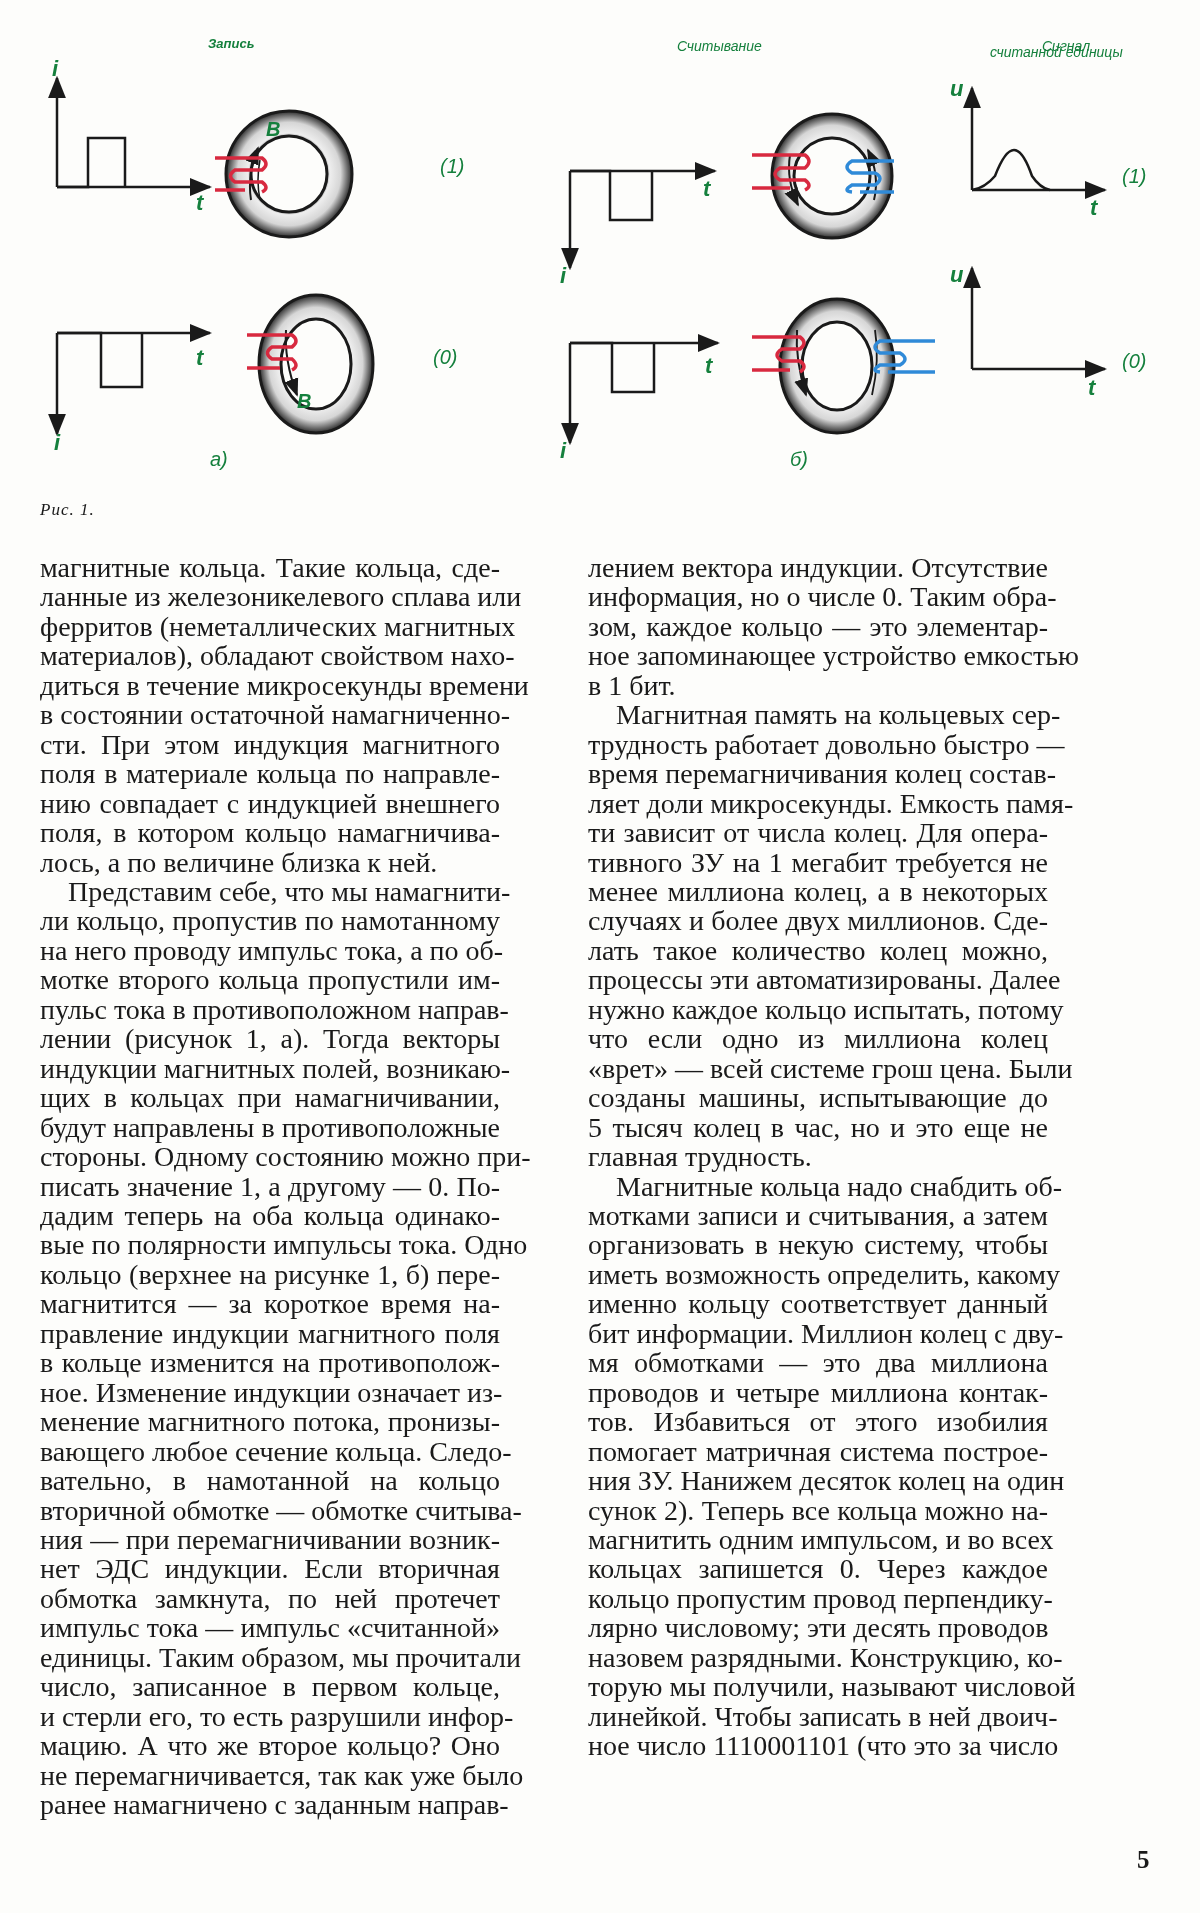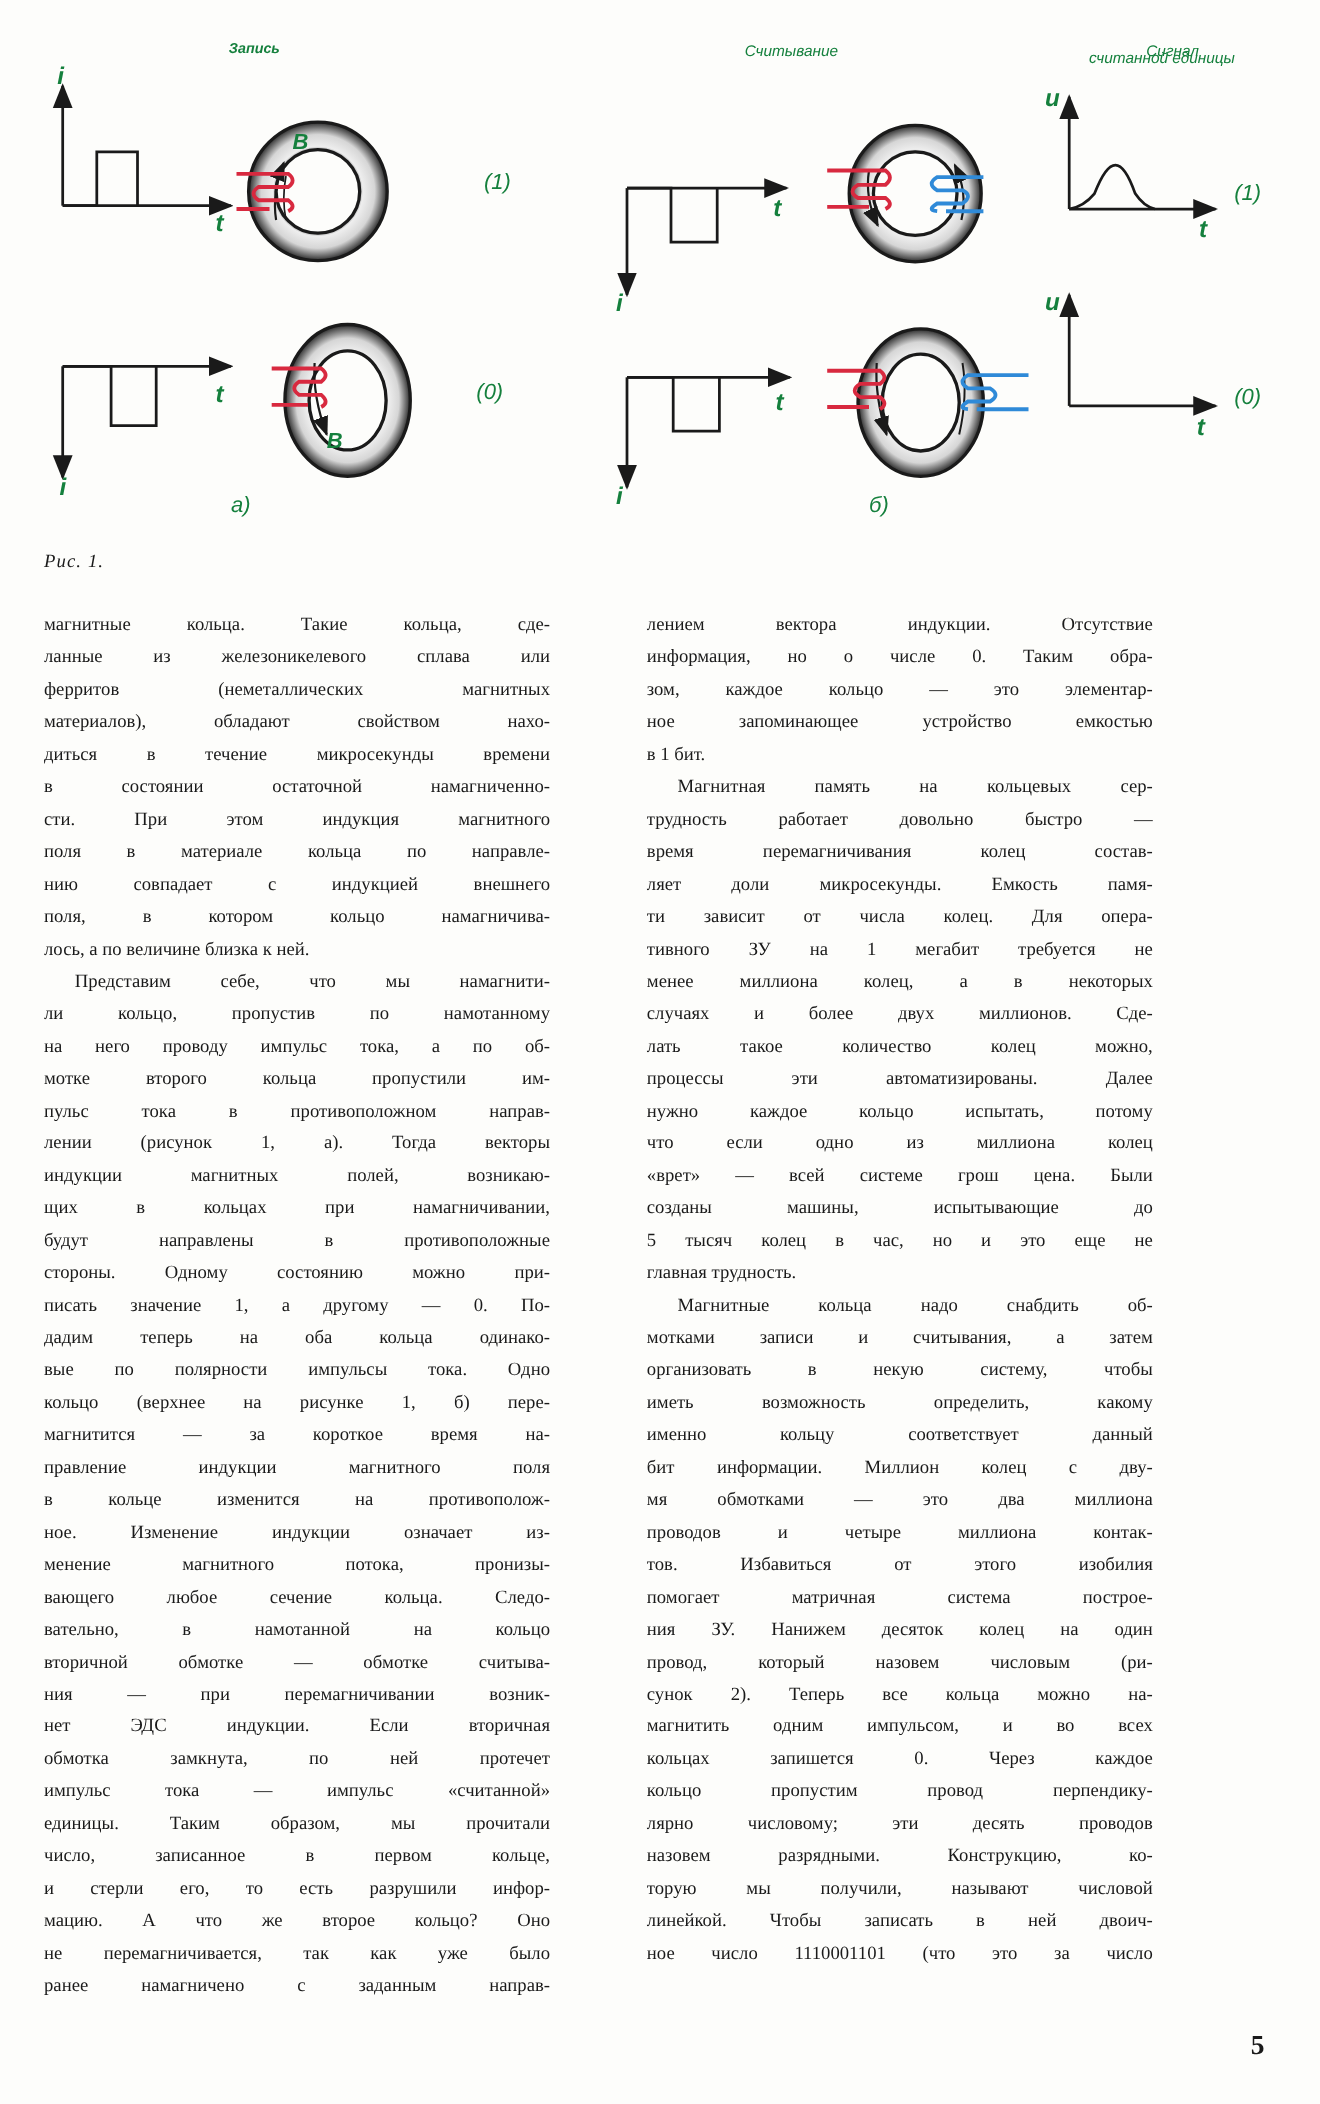--- a/index.html
+++ b/index.html
@@ -22,21 +22,21 @@
   }
   .heading-small { font-size: 13px; font-weight: bold; }
   .axis-letter { font-size: 22px; font-weight: bold; }
   .state-label { font-size: 20px; }
   .sub-label { font-size: 20px; }
   .caption { position: absolute; left: 40px; top: 500px; font-size: 17px; font-style: italic; letter-spacing: 1px; }
   .col {
     position: absolute;
     top: 553px;
     width: 460px;
-    font-size: 17px;
+    font-size: 28px;
     line-height: 29.45px;
     text-align: justify;
     text-align-last: justify;
   }
   .col .line { display: block; text-align: justify; text-align-last: justify; white-space: nowrap; }
   .col .line.last { text-align-last: left; }
   .col .indent { text-indent: 28px; }
   .col-left { left: 40px; }
   .col-right { left: 588px; }
   .page-number {
@@ -249,21 +249,20 @@
     <span class="line">мотками записи и считывания, а затем</span>
     <span class="line">организовать в некую систему, чтобы</span>
     <span class="line">иметь возможность определить, какому</span>
     <span class="line">именно кольцу соответствует данный</span>
     <span class="line">бит информации. Миллион колец с дву-</span>
     <span class="line">мя обмотками — это два миллиона</span>
     <span class="line">проводов и четыре миллиона контак-</span>
     <span class="line">тов. Избавиться от этого изобилия</span>
     <span class="line">помогает матричная система построе-</span>
     <span class="line">ния ЗУ. Нанижем десяток колец на один</span>
-    <span class="line">провод, который назовем числовым (ри-</span>
     <span class="line">сунок 2). Теперь все кольца можно на-</span>
     <span class="line">магнитить одним импульсом, и во всех</span>
     <span class="line">кольцах запишется 0. Через каждое</span>
     <span class="line">кольцо пропустим провод перпендику-</span>
     <span class="line">лярно числовому; эти десять проводов</span>
     <span class="line">назовем разрядными. Конструкцию, ко-</span>
     <span class="line">торую мы получили, называют числовой</span>
     <span class="line">линейкой. Чтобы записать в ней двоич-</span>
     <span class="line">ное число 1110001101 (что это за число</span>
   </div>

